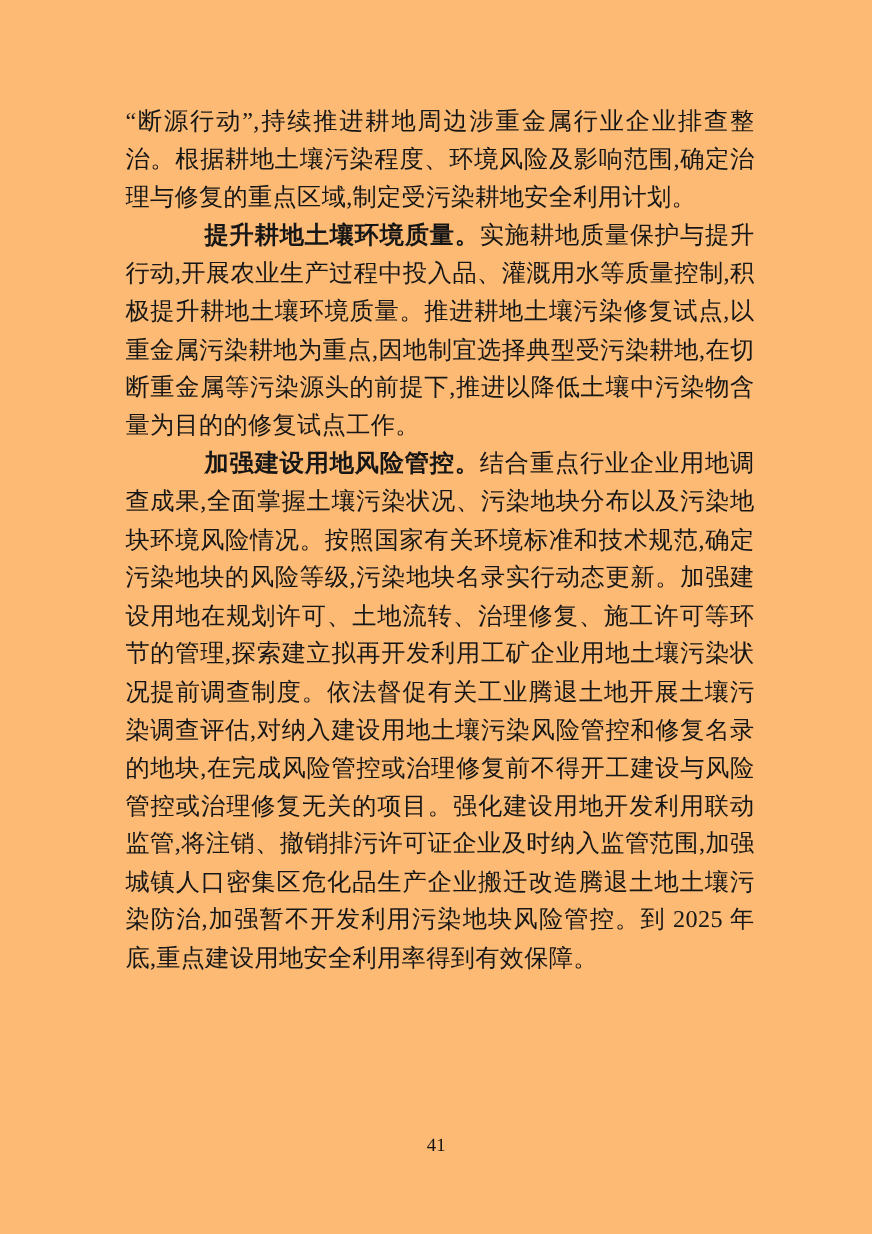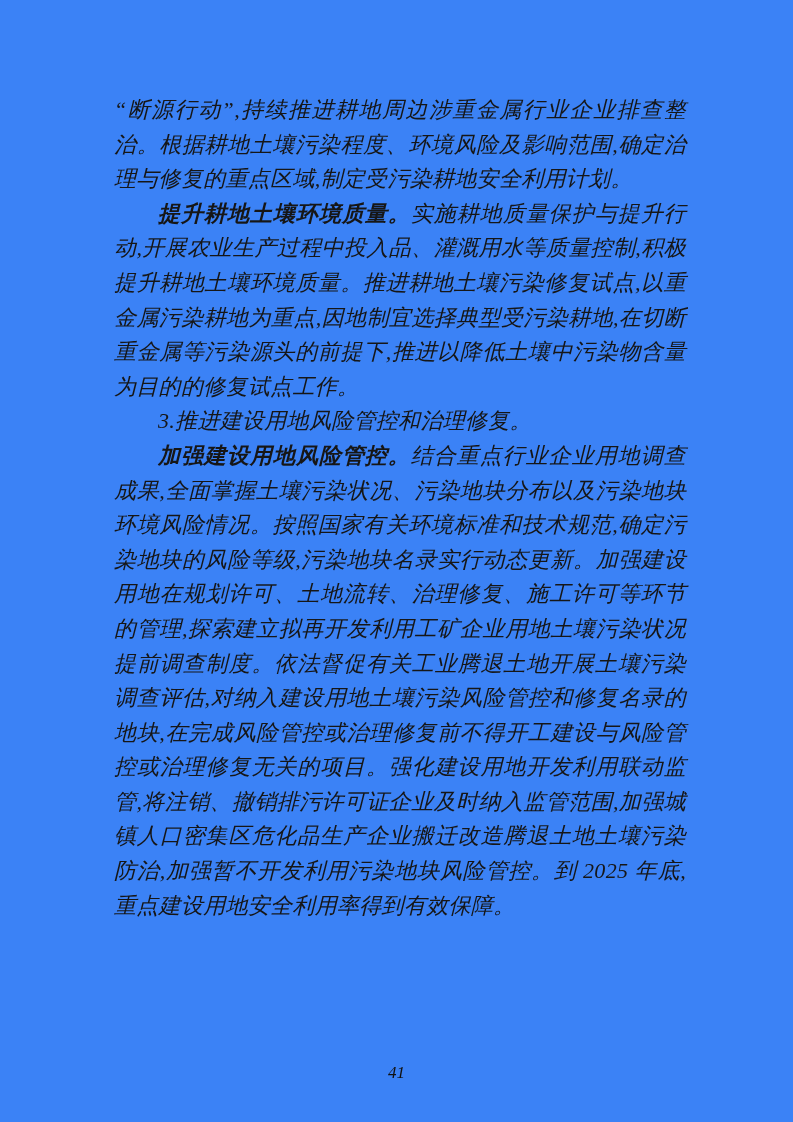--- a/index.html
+++ b/index.html
@@ -5,25 +5,24 @@
   html, body {
     margin: 0;
     padding: 0;
     background: #e8e8e8;
   }
   .page {
     position: relative;
     width: 793px;
     height: 1122px;
     margin: 0 auto;
-    background: #3b82f6;
+    background: #fdba74;
     overflow: hidden;
     font-family: "Liberation Serif", "DejaVu Serif", serif;
     color: #161616;
-    font-style: italic;
   }
   .content {
     position: absolute;
     top: 93px;
     left: 114px;
     width: 572px;
     font-size: 22px;
     line-height: 34.6px;
     text-align: justify;
     text-justify: inter-ideograph;
@@ -32,36 +31,36 @@
   .content p {
     margin: 0;
     padding: 0;
   }
   .content p.indented {
     text-indent: 2em;
   }
   .content b {
     font-weight: 700;
     font-family: "Liberation Serif", "DejaVu Serif", serif;
+    margin-left: 28px;
   }
   .page-number {
     position: absolute;
-    top: 1063px;
+    top: 1031px;
     left: 0;
     width: 100%;
     text-align: center;
     font-size: 17px;
     font-family: "Liberation Serif", "DejaVu Serif", serif;
     color: #111111;
   }
 </style>
 </head>
 <body>
 
 <div class="page">
   <div class="content" id="doc-body">
       <p class=""><span>“断源行动”,持续推进耕地周边涉重金属行业企业排查整治。根据耕地土壤污染程度、环境风险及影响范围,确定治理与修复的重点区域,制定受污染耕地安全利用计划。</span></p>
       <p class="indented"><b>提升耕地土壤环境质量。</b><span>实施耕地质量保护与提升行动,开展农业生产过程中投入品、灌溉用水等质量控制,积极提升耕地土壤环境质量。推进耕地土壤污染修复试点,以重金属污染耕地为重点,因地制宜选择典型受污染耕地,在切断重金属等污染源头的前提下,推进以降低土壤中污染物含量为目的的修复试点工作。</span></p>
-      <p class="indented"><span>3.推进建设用地风险管控和治理修复。</span></p>
       <p class="indented"><b>加强建设用地风险管控。</b><span>结合重点行业企业用地调查成果,全面掌握土壤污染状况、污染地块分布以及污染地块环境风险情况。按照国家有关环境标准和技术规范,确定污染地块的风险等级,污染地块名录实行动态更新。加强建设用地在规划许可、土地流转、治理修复、施工许可等环节的管理,探索建立拟再开发利用工矿企业用地土壤污染状况提前调查制度。依法督促有关工业腾退土地开展土壤污染调查评估,对纳入建设用地土壤污染风险管控和修复名录的地块,在完成风险管控或治理修复前不得开工建设与风险管控或治理修复无关的项目。强化建设用地开发利用联动监管,将注销、撤销排污许可证企业及时纳入监管范围,加强城镇人口密集区危化品生产企业搬迁改造腾退土地土壤污染防治,加强暂不开发利用污染地块风险管控。到 2025 年底,重点建设用地安全利用率得到有效保障。</span></p>
     </div>
   <div class="page-number">41</div>
 </div>
 
 </body></html>

